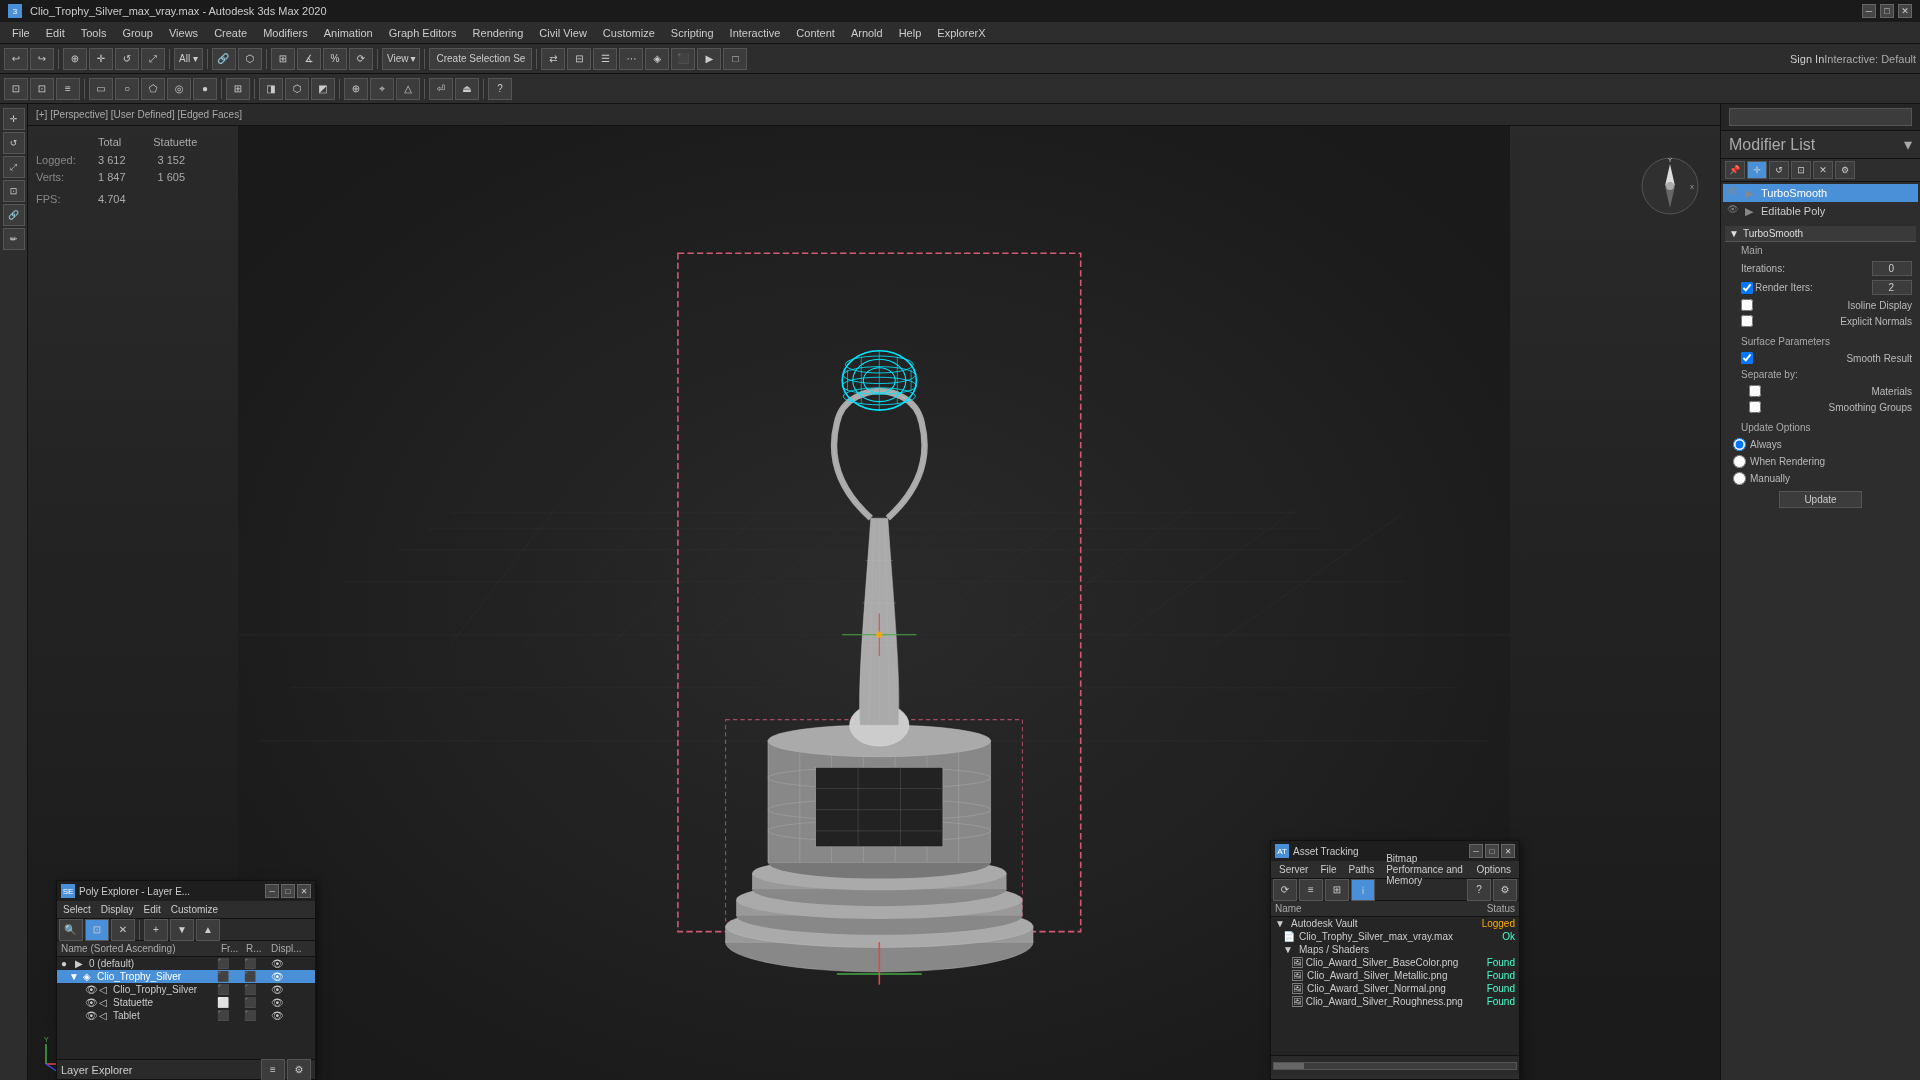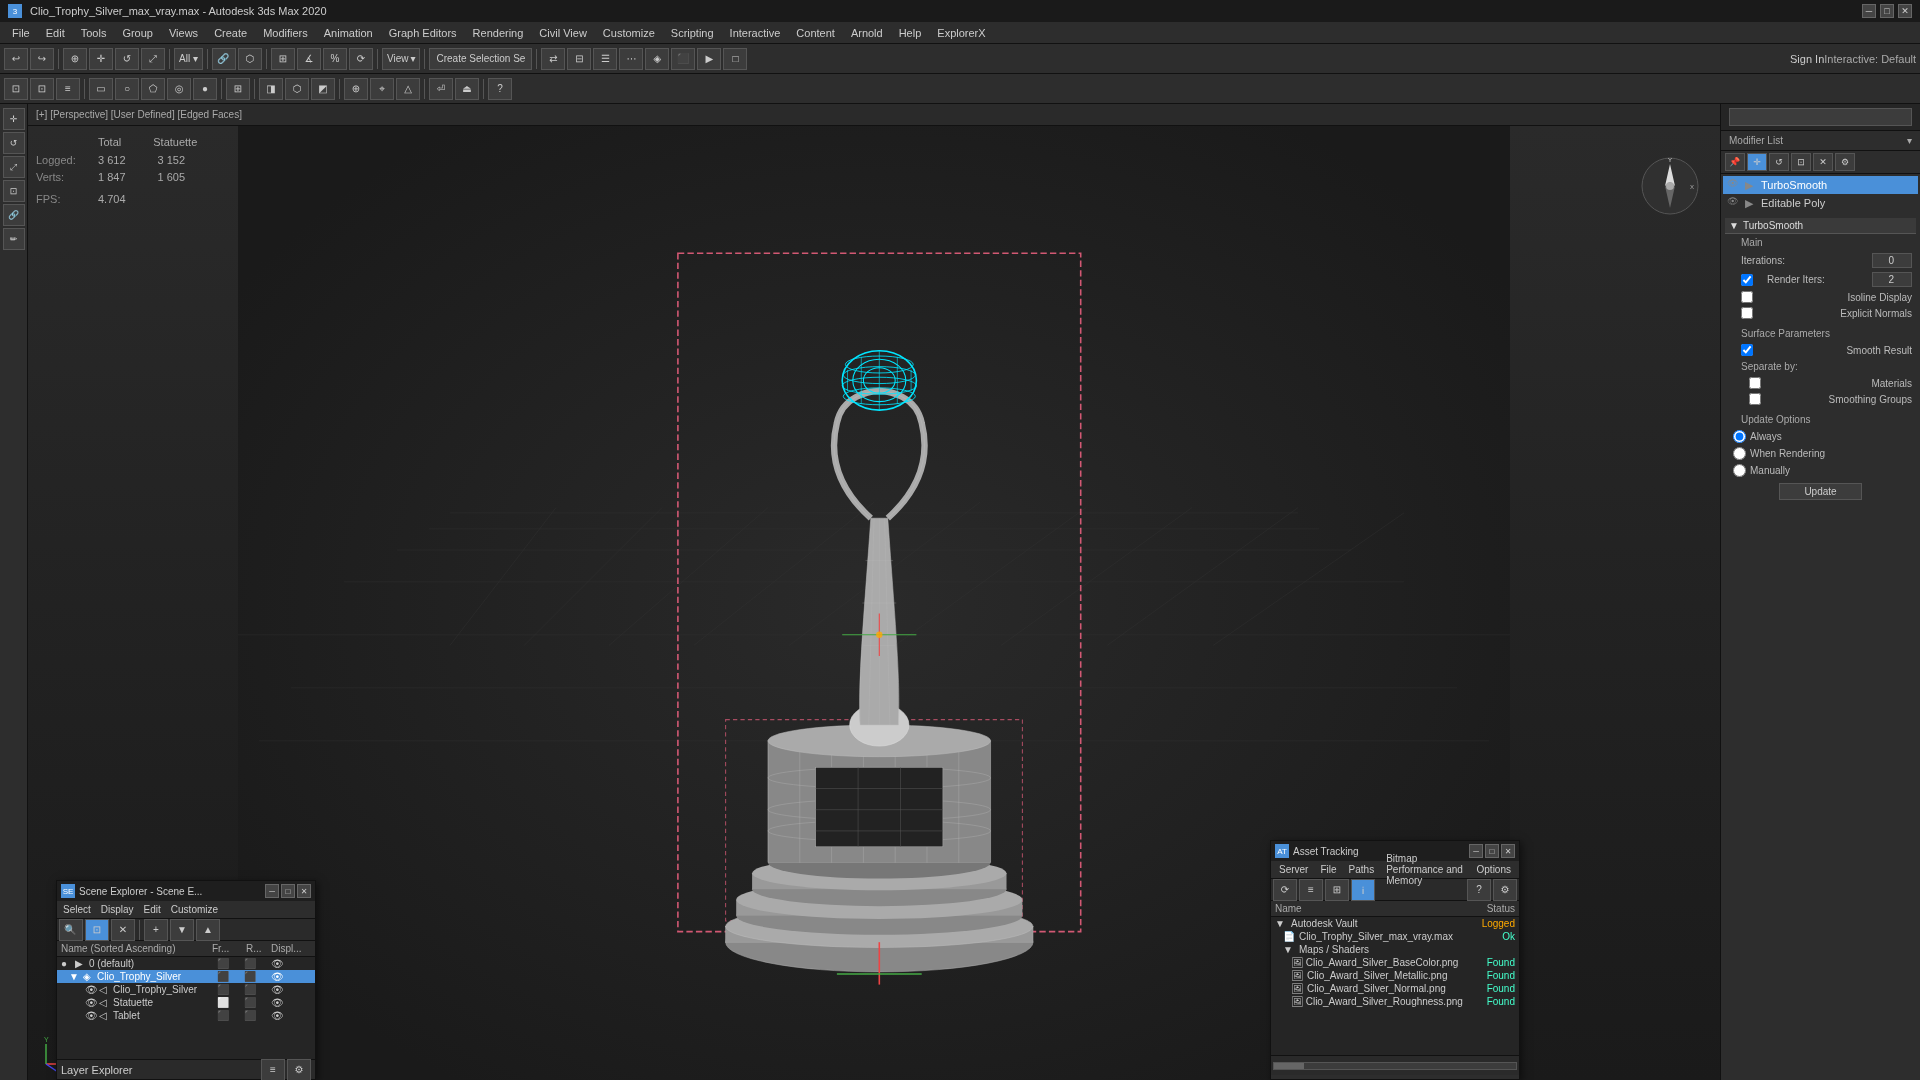--- a/index.html
+++ b/index.html
@@ -38,21 +38,21 @@
     .grid-svg { position: absolute; top: 0; left: 0; width: 100%; height: 100%; }
 
     
     #stats { position: absolute; top: 8px; left: 8px; color: #aaa; font-size: 11px; line-height: 1.6; }
     .stats-row { display: flex; gap: 12px; }
 
     
     #right-panel { width: 200px; background: #2d2d2d; border-left: 1px solid #111; display: flex; flex-direction: column; }
     #right-panel-header { padding: 4px 8px; background: #252525; border-bottom: 1px solid #111; }
     #right-panel-header input { width: 100%; background: #3c3c3c; border: 1px solid #555; color: #ccc; font-size: 11px; padding: 2px 4px; }
-    #modifier-label { padding: 4px 8px; font-size: 10px; color: #aaa; border-bottom: 1px solid #111; display: flex; align-items: center; }
+    #modifier-label { padding: 4px 8px; font-size: 16px; color: #aaa; border-bottom: 1px solid #111; display: flex; align-items: center; }
     #modifier-icons { display: flex; align-items: center; padding: 2px 4px; gap: 2px; border-bottom: 1px solid #111; }
     .mod-icon-btn { width: 20px; height: 18px; background: #3c3c3c; border: 1px solid #555; cursor: pointer; display: flex; align-items: center; justify-content: center; font-size: 9px; color: #ccc; }
     .mod-icon-btn.active { background: #4a90d9; }
 
     
     #modifier-list { padding: 2px; }
     .modifier-item { display: flex; align-items: center; padding: 2px 4px; cursor: pointer; font-size: 11px; gap: 4px; }
     .modifier-item.selected { background: #4a90d9; color: #fff; }
     .modifier-item .eye-btn { width: 14px; height: 14px; cursor: pointer; font-size: 9px; color: #888; }
 
@@ -390,21 +390,21 @@
           <text x="8" y="8" font-size="7" fill="#4a4">Y</text>
           <text x="24" y="42" font-size="7" fill="#44e">Z</text>
         </svg>
       </div>
     </div>
 
     <div id="scene-explorer">
       <div id="se-titlebar">
         <div style="display:flex;align-items:center;">
           <div style="width:14px;height:14px;background:#4a90d9;margin-right:4px;display:flex;align-items:center;justify-content:center;font-size:8px;color:#fff;">SE</div>
-          <span>Scene Explorer - Scene E...</span>
+          <span>Poly Explorer - Layer E...</span>
         </div>
         <div style="display:flex;gap:2px;">
           <div style="width:14px;height:14px;background:#444;border:1px solid #666;cursor:pointer;display:flex;align-items:center;justify-content:center;font-size:8px;">─</div>
           <div style="width:14px;height:14px;background:#444;border:1px solid #666;cursor:pointer;display:flex;align-items:center;justify-content:center;font-size:8px;">□</div>
           <div style="width:14px;height:14px;background:#444;border:1px solid #666;cursor:pointer;display:flex;align-items:center;justify-content:center;font-size:8px;">✕</div>
         </div>
       </div>
       <div id="se-menubar">
         <span class="se-menu">Select</span>
         <span class="se-menu">Display</span>
@@ -416,21 +416,21 @@
         <div class="tb-btn" style="background:#4a90d9;">⊡</div>
         <div class="tb-btn">✕</div>
         <div class="tb-sep"></div>
         <div class="tb-btn">+</div>
         <div class="tb-btn">▼</div>
         <div class="tb-btn">▲</div>
       </div>
       <div id="se-content">
         <div class="se-header-row">
           <span style="flex:1;">Name (Sorted Ascending)</span>
-          <span style="width:34px;">Fr...</span>
+          <span style="width:25px;">Fr...</span>
           <span style="width:25px;">R...</span>
           <span style="width:40px;">Displ...</span>
         </div>
 
         <div class="se-row">
           <span style="width:12px;">●</span>
           <span style="width:12px;">▶</span>
           <span style="flex:1;">0 (default)</span>
           <span style="width:25px;">⬛</span>
           <span style="width:25px;">⬛</span>
@@ -607,21 +607,21 @@
           <span>TurboSmooth</span>
         </div>
         <div class="section-title indent">Main</div>
 
         <div class="panel-row indent">
           <label>Iterations:</label>
           <input type="number" value="0" style="">
         </div>
 
         <div class="panel-row indent">
-          <div style="display:flex;align-items:center;gap:14px;">
+          <div style="display:flex;align-items:center;gap:2px;">
             <input type="checkbox" checked="" style="">
             <label>Render Iters:</label>
           </div>
           <input type="number" value="2" style="">
         </div>
 
         <div class="panel-row indent">
           <input type="checkbox" style="">
           <label>Isoline Display</label>
         </div>

